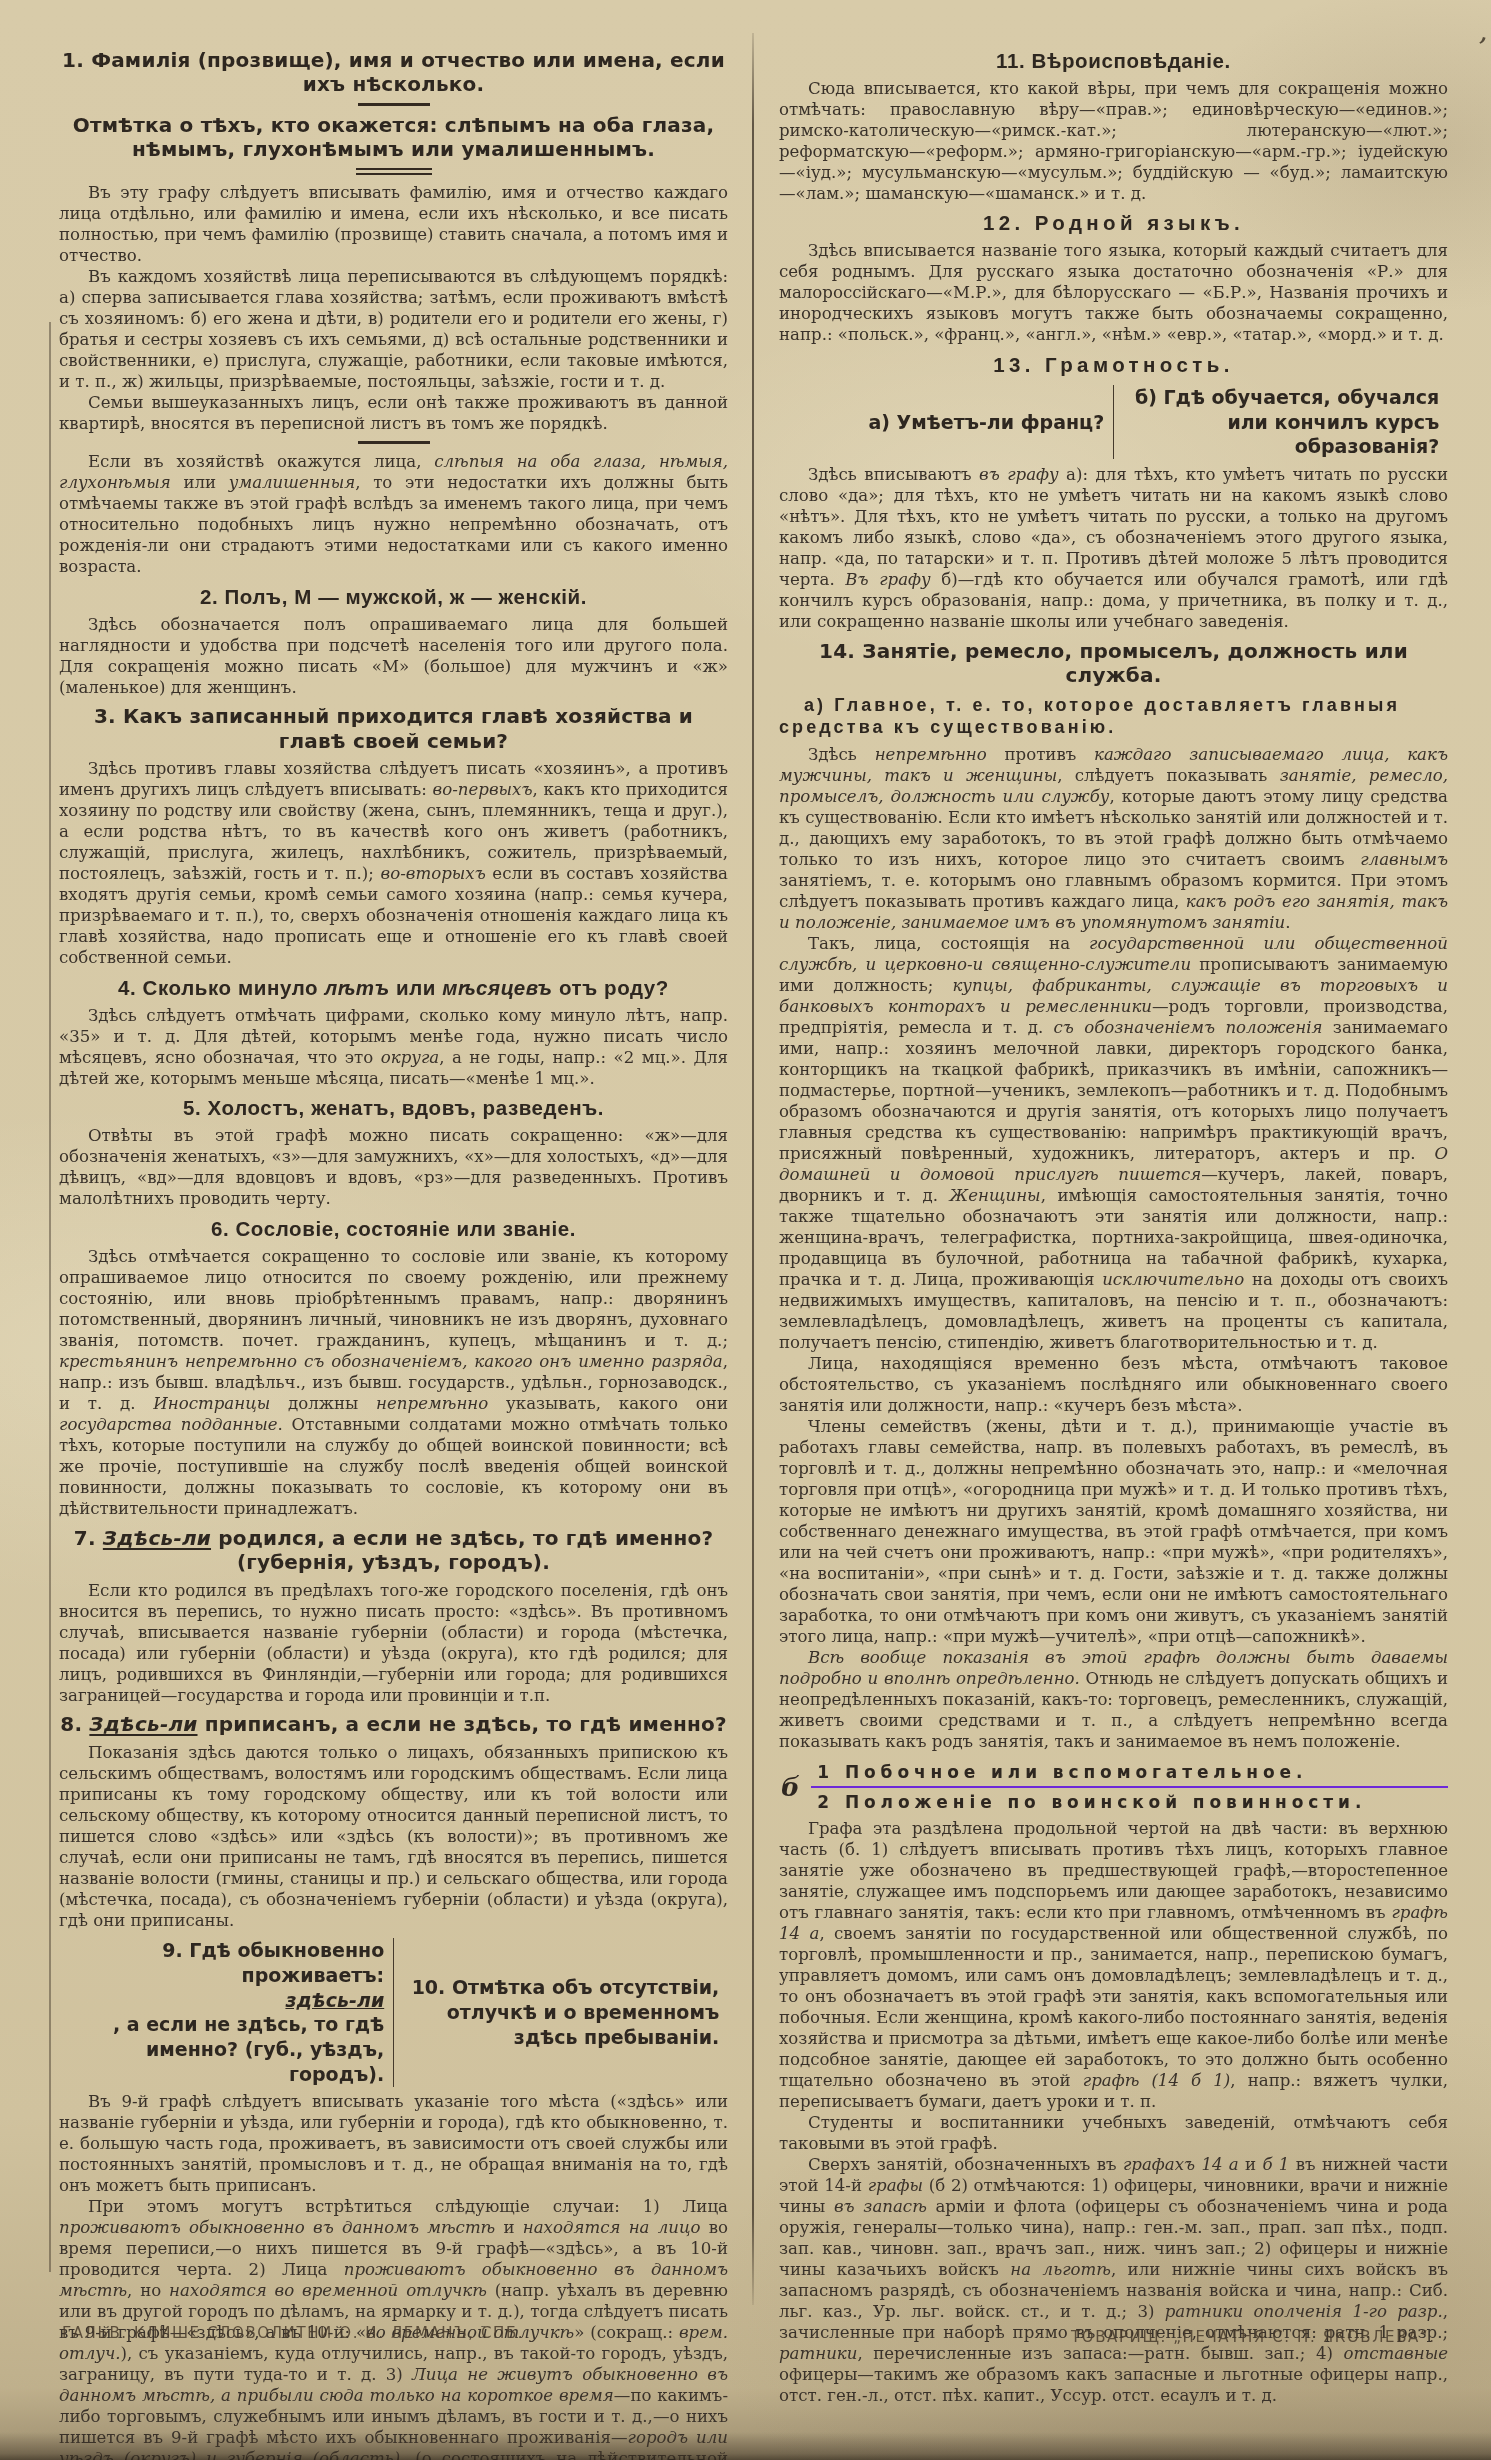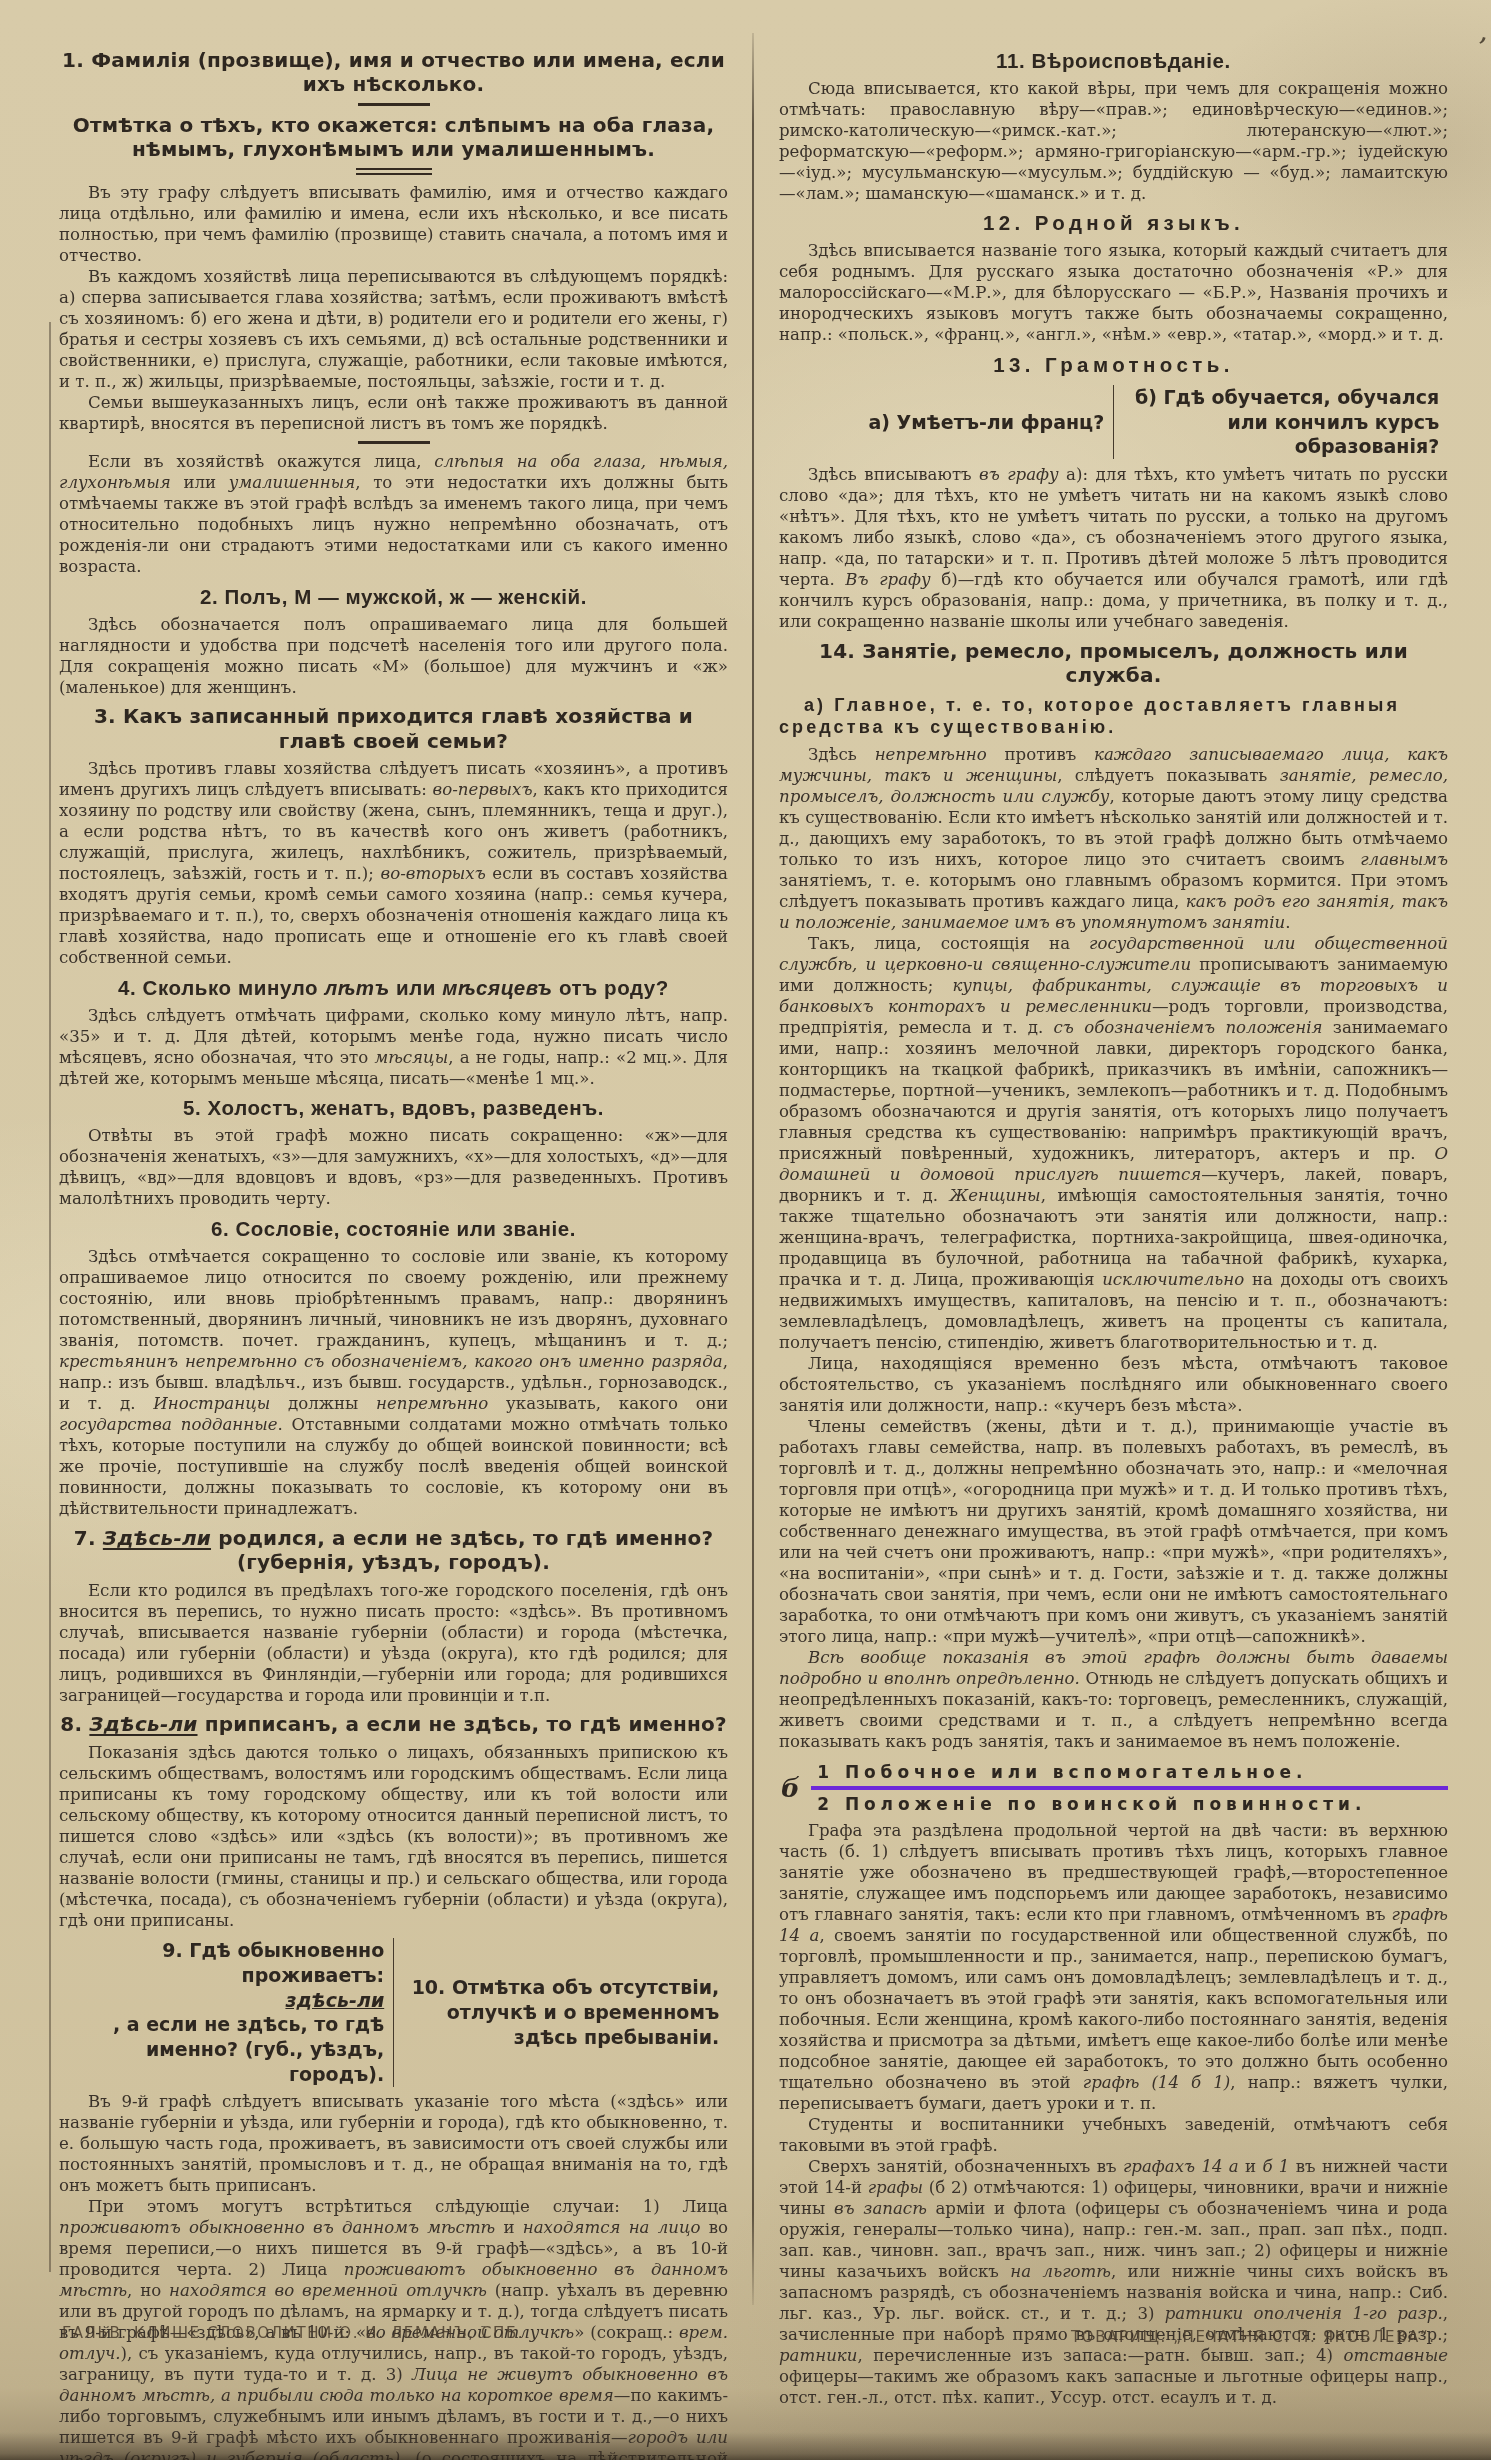--- a/index.html
+++ b/index.html
@@ -40,21 +40,21 @@
   .rule-double{width:76px;height:6.8px;border-top:2.9px solid #342a20;border-bottom:2px solid #342a20;margin:5.9px auto 7.8px;box-sizing:border-box;}
 
   .pair{display:flex;align-items:stretch;margin:7.8px 0 4.9px;}
   .pair .cell{flex:1;display:flex;flex-direction:column;justify-content:center;padding:0 8.8px;
     font-family:"DejaVu Sans",sans-serif;font-weight:700;font-size:19px;line-height:1.3;text-align:right;color:#2e2720;}
   .pair .cell:first-child{border-right:1.5px solid #453a2c;}
 
   .bhead{display:flex;align-items:center;margin:9.8px 0 5.9px;font-weight:700;color:#2e2720;}
   .bhead .prefix{font-family:"DejaVu Serif",serif;font-style:italic;font-size:26px;padding:0 11.7px 0 2px;}
   .bhead .lines{flex:1;font-family:"DejaVu Sans",sans-serif;font-size:17px;}
-  .bhead .l1{letter-spacing:4.9px;padding:0 0 3.9px 5.9px;border-bottom:4px solid #6d28d9;}
+  .bhead .l1{letter-spacing:4.9px;padding:0 0 3.9px 5.9px;border-bottom:2px solid #6d28d9;}
   .bhead .l2{letter-spacing:4.9px;padding:3.9px 0 0 5.9px;}
 
   .imprint{position:absolute;font-family:"DejaVu Sans",sans-serif;font-size:15px;
     letter-spacing:1.6px;color:rgba(72,59,43,.85);white-space:nowrap;}
   .imprint-left{left:62px;top:2324px;}
   .imprint-right{left:1071px;top:2328px;}
 </style>
 </head>
 <body>
 
@@ -71,21 +71,21 @@
       <p class="p">Въ эту графу слѣдуетъ вписывать фамилію, имя и отчество каждаго лица отдѣльно, или фамилію и имена, если ихъ нѣсколько, и все писать полностью, при чемъ фамилію (прозвище) ставить сначала, а потомъ имя и отчество.</p>
       <p class="p">Въ каждомъ хозяйствѣ лица переписываются въ слѣдующемъ порядкѣ: а) сперва записывается глава хозяйства; затѣмъ, если проживаютъ вмѣстѣ съ хозяиномъ: б) его жена и дѣти, в) родители его и родители его жены, г) братья и сестры хозяевъ съ ихъ семьями, д) всѣ остальные родственники и свойственники, е) прислуга, служащіе, работники, если таковые имѣются, и т. п., ж) жильцы, призрѣваемые, постояльцы, заѣзжіе, гости и т. д.</p>
       <p class="p">Семьи вышеуказанныхъ лицъ, если онѣ также проживаютъ въ данной квартирѣ, вносятся въ переписной листъ въ томъ же порядкѣ.</p>
       <div class="rule-single"></div>
       <p class="p">Если въ хозяйствѣ окажутся лица, <i>слѣпыя на оба глаза, нѣмыя, глухонѣмыя</i> или <i>умалишенныя</i>, то эти недостатки ихъ должны быть отмѣчаемы также въ этой графѣ вслѣдъ за именемъ такого лица, при чемъ относительно подобныхъ лицъ нужно непремѣнно обозначать, отъ рожденія-ли они страдаютъ этими недостатками или съ какого именно возраста.</p>
       <div class="h h-serif">2. Полъ, М — мужской, ж — женскій.</div>
       <p class="p">Здѣсь обозначается полъ опрашиваемаго лица для большей наглядности и удобства при подсчетѣ населенія того или другого пола. Для сокращенія можно писать «М» (большое) для мужчинъ и «ж» (маленькое) для женщинъ.</p>
       <div class="h h-sans">3. Какъ записанный приходится главѣ хозяйства и главѣ своей семьи?</div>
       <p class="p">Здѣсь противъ главы хозяйства слѣдуетъ писать «хозяинъ», а противъ именъ другихъ лицъ слѣдуетъ вписывать: <i>во-первыхъ</i>, какъ кто приходится хозяину по родству или свойству (жена, сынъ, племянникъ, теща и друг.), а если родства нѣтъ, то въ качествѣ кого онъ живетъ (работникъ, служащій, прислуга, жилецъ, нахлѣбникъ, сожитель, призрѣваемый, постоялецъ, заѣзжій, гость и т. п.); <i>во-вторыхъ</i> если въ составъ хозяйства входятъ другія семьи, кромѣ семьи самого хозяина (напр.: семья кучера, призрѣваемаго и т. п.), то, сверхъ обозначенія отношенія каждаго лица къ главѣ хозяйства, надо прописать еще и отношеніе его къ главѣ своей собственной семьи.</p>
       <div class="h h-serif">4. Сколько минуло <i>лѣтъ</i> или <i>мѣсяцевъ</i> отъ роду?</div>
-      <p class="p">Здѣсь слѣдуетъ отмѣчать цифрами, сколько кому минуло лѣтъ, напр. «35» и т. д. Для дѣтей, которымъ менѣе года, нужно писать число мѣсяцевъ, ясно обозначая, что это <i>мѣсяцы</i>, а не годы, напр.: «2 мц.». Для дѣтей же, которымъ меньше мѣсяца, писать—«менѣе 1 мц.».</p>
+      <p class="p">Здѣсь слѣдуетъ отмѣчать цифрами, сколько кому минуло лѣтъ, напр. «35» и т. д. Для дѣтей, которымъ менѣе года, нужно писать число мѣсяцевъ, ясно обозначая, что это <i>округа</i>, а не годы, напр.: «2 мц.». Для дѣтей же, которымъ меньше мѣсяца, писать—«менѣе 1 мц.».</p>
       <div class="h h-serif">5. Холостъ, женатъ, вдовъ, разведенъ.</div>
       <p class="p">Отвѣты въ этой графѣ можно писать сокращенно: «ж»—для обозначенія женатыхъ, «з»—для замужнихъ, «х»—для холостыхъ, «д»—для дѣвицъ, «вд»—для вдовцовъ и вдовъ, «рз»—для разведенныхъ. Противъ малолѣтнихъ проводить черту.</p>
       <div class="h h-serif">6. Сословіе, состояніе или званіе.</div>
       <p class="p">Здѣсь отмѣчается сокращенно то сословіе или званіе, къ которому опрашиваемое лицо относится по своему рожденію, или прежнему состоянію, или вновь пріобрѣтеннымъ правамъ, напр.: дворянинъ потомственный, дворянинъ личный, чиновникъ не изъ дворянъ, духовнаго званія, потомств. почет. гражданинъ, купецъ, мѣщанинъ и т. д.; <i>крестьянинъ непремѣнно съ обозначеніемъ, какого онъ именно разряда</i>, напр.: изъ бывш. владѣльч., изъ бывш. государств., удѣльн., горнозаводск., и т. д. <i>Иностранцы</i> должны <i>непремѣнно</i> указывать, какого они <i>государства подданные</i>. Отставными солдатами можно отмѣчать только тѣхъ, которые поступили на службу до общей воинской повинности; всѣ же прочіе, поступившіе на службу послѣ введенія общей воинской повинности, должны показывать то сословіе, къ которому они въ дѣйствительности принадлежатъ.</p>
       <div class="h h-sans">7. <u><i>Здѣсь-ли</i></u> родился, а если не здѣсь, то гдѣ именно? (губернія, уѣздъ, городъ).</div>
       <p class="p">Если кто родился въ предѣлахъ того-же городского поселенія, гдѣ онъ вносится въ перепись, то нужно писать просто: «здѣсь». Въ противномъ случаѣ, вписывается названіе губерніи (области) и города (мѣстечка, посада) или губерніи (области) и уѣзда (округа), кто гдѣ родился; для лицъ, родившихся въ Финляндіи,—губерніи или города; для родившихся заграницей—государства и города или провинціи и т.п.</p>
       <div class="h h-sans">8. <u><i>Здѣсь-ли</i></u> приписанъ, а если не здѣсь, то гдѣ именно?</div>
       <p class="p">Показанія здѣсь даются только о лицахъ, обязанныхъ припискою къ сельскимъ обществамъ, волостямъ или городскимъ обществамъ. Если лица приписаны къ тому городскому обществу, или къ той волости или сельскому обществу, къ которому относится данный переписной листъ, то пишется слово «здѣсь» или «здѣсь (къ волости)»; въ противномъ же случаѣ, если они приписаны не тамъ, гдѣ вносятся въ перепись, пишется названіе волости (гмины, станицы и пр.) и сельскаго общества, или города (мѣстечка, посада), съ обозначеніемъ губерніи (области) и уѣзда (округа), гдѣ они приписаны.</p>
       <div class="pair">
         <div class="cell">9. Гдѣ обыкновенно проживаетъ: <u><i>здѣсь-ли</i></u>, а если не здѣсь, то гдѣ именно? (губ., уѣздъ, городъ).</div>

